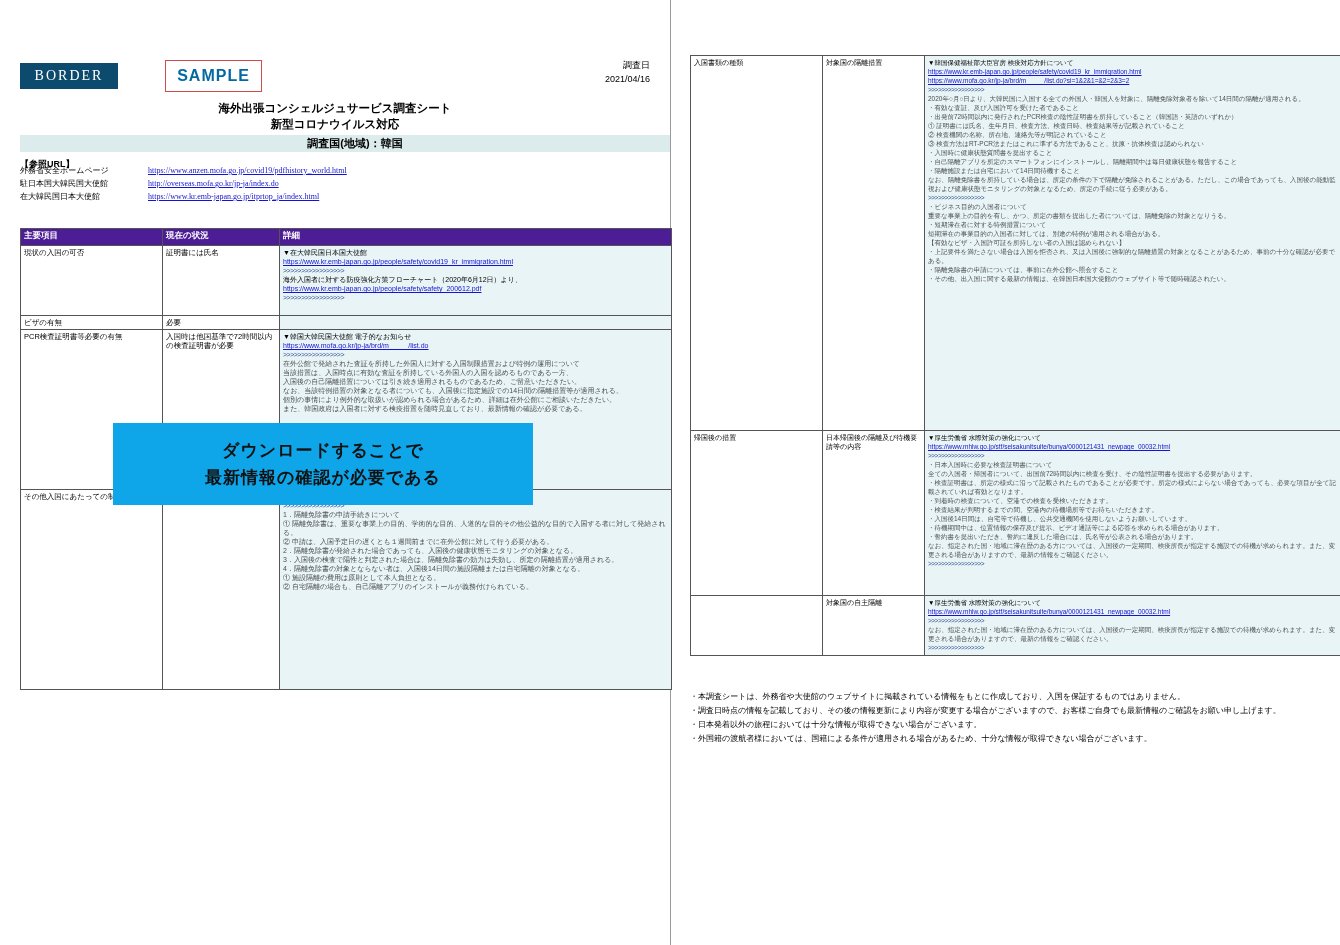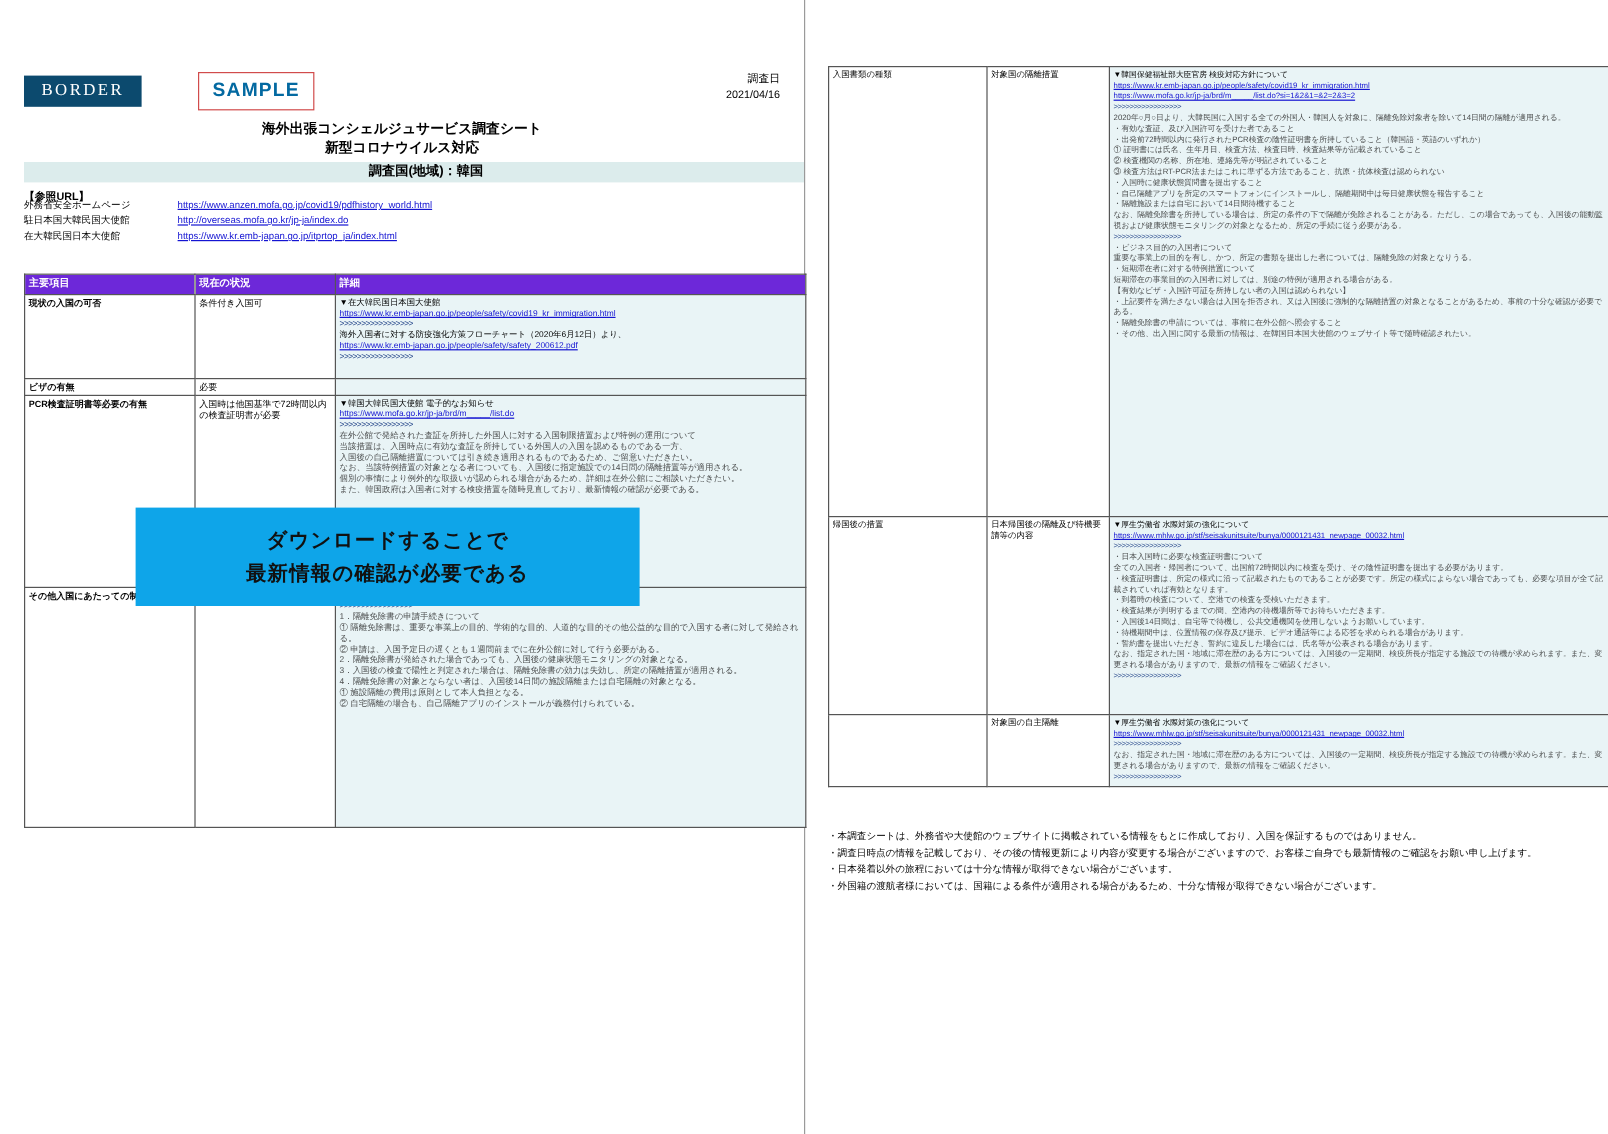--- a/index.html
+++ b/index.html
@@ -110,20 +110,21 @@
     left: 20px;
     top: 164px;
     width: 560px;
     border-collapse: collapse;
     font-size: 8px;
   }
   .ref-table td {
     padding: 1px 0;
     vertical-align: top;
     line-height: 11px;
+    font-family: Liberation Serif, serif;
   }
   .ref-table td.label { width: 128px; }
   .ref-table a {
     color: #1414d2;
     text-decoration: underline;
     word-break: break-all;
   }
 
   .main-table {
     position: absolute;
@@ -135,34 +136,34 @@
   }
   .main-table td, .main-table th {
     border: 1px solid #555;
     vertical-align: top;
     font-size: 7px;
     line-height: 9px;
     padding: 2px 3px;
     overflow: hidden;
   }
   .main-table thead th {
-    background: #6d28d9;
+    background: #4c1d95;
     color: #ffffff;
     text-align: left;
     font-size: 8.5px;
     height: 12px;
     font-weight: bold;
     font-family: Liberation Serif, serif;
   }
   .col-a { width: 135px; }
   .col-b { width: 110px; }
   .col-c { width: 385px; }
   .cell-detail { background: #e9f4f6; }
   .cell-plain { background: #ffffff; }
-  .row-item { font-weight: bold; }
+  .row-item { font-weight: normal; }
   .lnk { color: #1414d2; text-decoration: underline; word-break: break-all; }
   .blur-text-dark {
     color: #222;
     filter: blur(0.6px);
     opacity: 0.8;
   }
   .chev { color: #2f4f8f; letter-spacing: -0.5px; }
 
   .overlay-note {
     position: absolute;
@@ -272,21 +273,21 @@
       <thead>
         <tr>
           <th class="col-a">主要項目</th>
           <th class="col-b">現在の状況</th>
           <th class="col-c">詳細</th>
         </tr>
       </thead>
       <tbody id="main-body">
           <tr style="height: 70px;">
             <td class="col-a cell-plain row-item" style="font-size: 7.5px;">現状の入国の可否</td>
-            <td class="col-b cell-plain" style="font-size: 7.5px;">条件付き入国可</td>
+            <td class="col-b cell-plain" style="font-size: 7.5px;">証明書には氏名</td>
             <td class="col-c cell-detail">
               <div>▼在大韓民国日本国大使館</div>
               <div><a class="lnk" href="#">https://www.kr.emb-japan.go.jp/people/safety/covid19_kr_immigration.html</a></div>
               <div class="chev">&gt;&gt;&gt;&gt;&gt;&gt;&gt;&gt;&gt;&gt;&gt;&gt;&gt;&gt;&gt;&gt;&gt;</div>
               <div>海外入国者に対する防疫強化方策フローチャート（2020年6月12日）より、</div>
               <div><a class="lnk" href="#">https://www.kr.emb-japan.go.jp/people/safety/safety_200612.pdf</a></div>
               <div class="chev">&gt;&gt;&gt;&gt;&gt;&gt;&gt;&gt;&gt;&gt;&gt;&gt;&gt;&gt;&gt;&gt;&gt;</div>
             </td>
           </tr>
           <tr style="height: 14px;">

